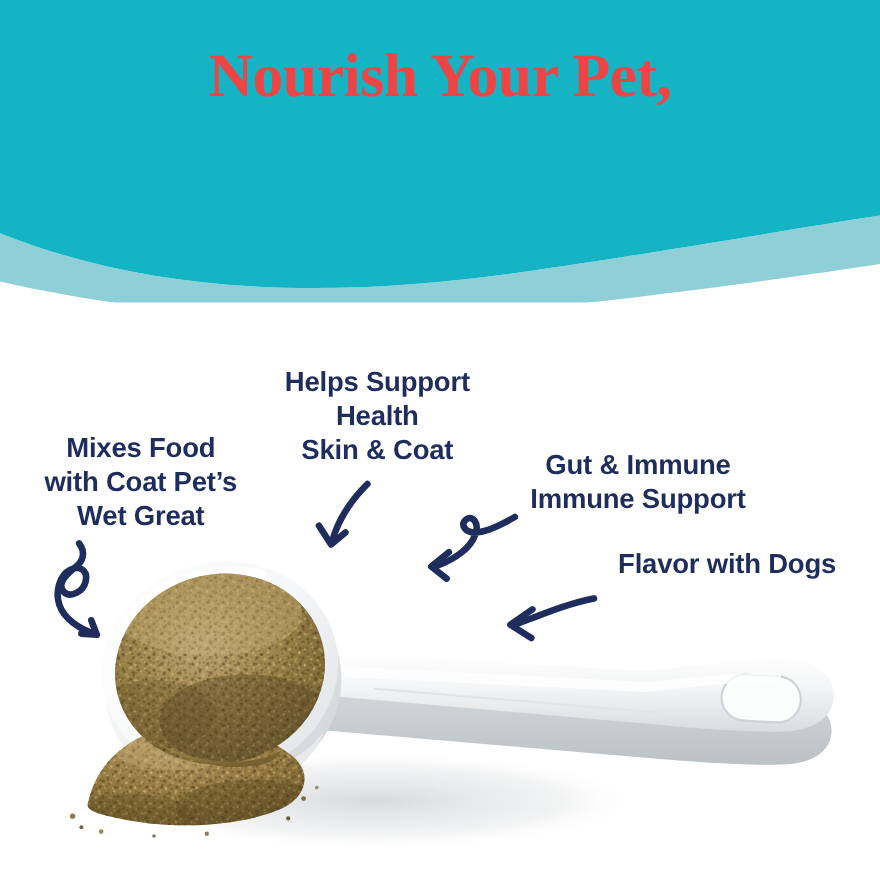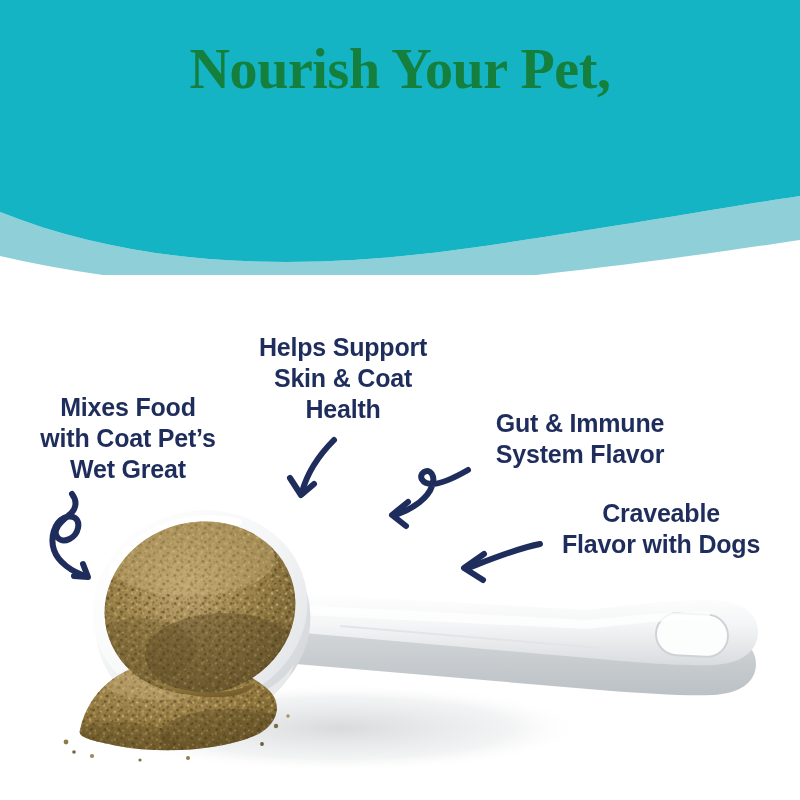--- a/index.html
+++ b/index.html
@@ -40,21 +40,21 @@
   }
   #headline {
     position: absolute;
     left: 0; top: 38px;
     width: 800px;
     text-align: center;
     font-family: "Liberation Serif", "DejaVu Serif", serif;
     font-weight: bold;
     font-size: 56px;
     line-height: 62px;
-    color: #15803d;
+    color: #ef4444;
     letter-spacing: -0.4px;
     z-index: 3;
     user-select: none;
   }
   #headline .hl-line { display: block; white-space: nowrap; }
   #headline .tm {
     font-size: 20px;
     vertical-align: super;
     line-height: 0;
     letter-spacing: 0;
@@ -284,40 +284,39 @@
   </div>
   <svg class="arrow-svg" id="arrow-mixes" width="90" height="110" viewBox="0 0 90 110">
     <path class="arrow-stroke" d="M30,6 C36,14 34,22 26,28 C16,36 10,44 16,50
              C22,56 34,50 36,40 C38,30 30,26 22,30
              C12,35 8,50 12,62 C16,74 30,84 44,88"></path>
     <path class="arrow-head" d="M32,88 L46,89 L41,76"></path>
   </svg>
 
   <div class="callout" id="callout-skin">
     <div>Helps Support</div>
+    <div>Health</div>
     <div>Skin &amp; Coat</div>
-    <div>Health</div>
   </div>
   <svg class="arrow-svg" id="arrow-skin" width="70" height="72" viewBox="0 0 70 72">
     <path class="arrow-stroke" d="M56,4 C42,18 30,34 24,56"></path>
     <path class="arrow-head" d="M12,42 L23,59 L36,48"></path>
   </svg>
 
   <div class="callout" id="callout-gut">
     <div>Gut &amp; Immune</div>
-    <div>System Flavor</div>
+    <div>Immune Support</div>
   </div>
   <svg class="arrow-svg" id="arrow-gut" width="100" height="90" viewBox="0 0 100 90">
     <path class="arrow-stroke" d="M90,12 C76,20 64,26 54,26 C44,26 40,18 46,14
              C52,10 58,18 54,28 C50,40 36,50 20,56"></path>
     <path class="arrow-head" d="M30,44 L14,57 L28,68"></path>
   </svg>
 
   <div class="callout" id="callout-flavor">
-    <div>Craveable</div>
     <div>Flavor with Dogs</div>
   </div>
   <svg class="arrow-svg" id="arrow-flavor" width="96" height="56" viewBox="0 0 96 56">
     <path class="arrow-stroke" d="M90,6 C68,10 44,20 18,30"></path>
     <path class="arrow-head" d="M34,16 L14,30 L33,42"></path>
   </svg>
 
 </div>
 
 </body></html>

